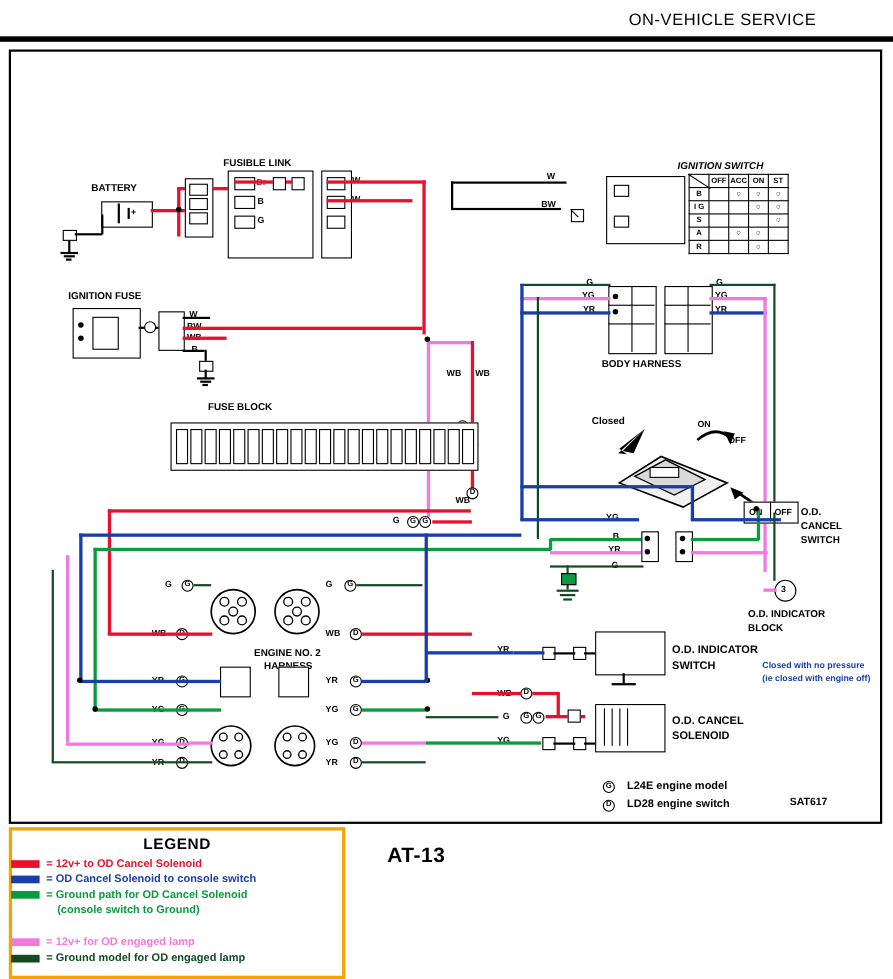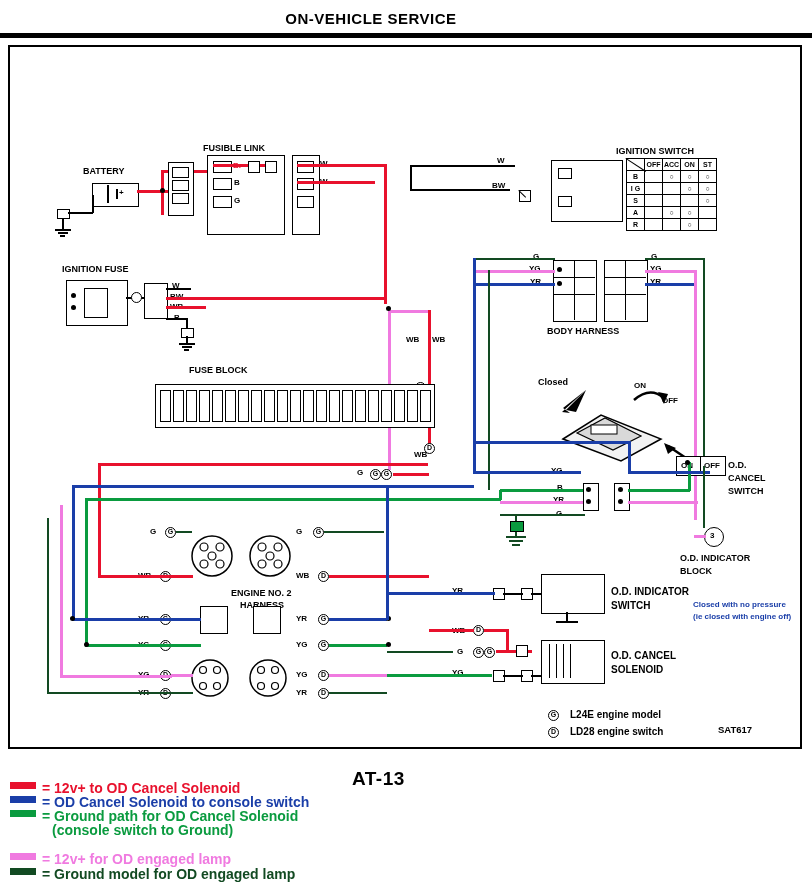--- a/index.html
+++ b/index.html
@@ -1,19 +1,19 @@
 <!DOCTYPE html>
 <html><head>
 <meta charset="utf-8">
 <style>
   html,body{margin:0;padding:0;background:#ffffff;}
   body{width:812px;height:890px;position:relative;font-family:"Liberation Sans",sans-serif;color:#000;}
   #root{position:relative;width:812px;height:890px;overflow:hidden;}
 
-  .hdr-title{position:absolute;top:10px;left:0;width:742px;text-align:center;font-size:15px;font-weight:bold;letter-spacing:.5px;}
+  .hdr-title{position:absolute;top:10px;left:0;width:742px;text-align:right;font-size:15px;font-weight:normal;letter-spacing:.5px;}
   .hdr-rule{position:absolute;left:0;top:33px;width:812px;height:5px;background:#000;}
 
   .frame{position:absolute;left:8px;top:45px;width:790px;height:700px;border:2px solid #000;background:#fff;}
   .sec-title{position:absolute;left:14px;top:52px;font-size:15px;font-weight:bold;letter-spacing:.4px;}
   .sec-rule{position:absolute;left:10px;top:72px;width:786px;height:2px;background:#000;}
 
   .note{position:absolute;left:424px;top:88px;width:330px;font-size:9.5px;font-weight:bold;line-height:1.45;}
 
   .lbl{position:absolute;font-size:9px;font-weight:bold;white-space:nowrap;}
   .lbl.sm{font-size:8px;}
@@ -29,21 +29,21 @@
   .dgrn{background:#124a22;}
   .pink{background:#f07ae0;}
   .blk{background:#000;}
 
   .term{position:absolute;width:9px;height:9px;border:1.5px solid #000;border-radius:50%;background:#fff;font-size:7px;font-weight:bold;text-align:center;line-height:8px;}
   .conn{position:absolute;width:10px;height:10px;border:1.5px solid #000;background:#fff;}
   .dot{position:absolute;width:5px;height:5px;border-radius:50%;background:#000;}
 
   .legend{position:absolute;left:8px;top:752px;width:300px;height:132px;border:3px solid #f0a500;background:#fff;}
   .legend-title{position:absolute;left:0;top:4px;width:300px;text-align:center;font-size:14px;font-weight:bold;letter-spacing:.5px;}
-  .lg-row{position:absolute;left:10px;font-size:14px;font-weight:bold;white-space:nowrap;}
+  .lg-row{position:absolute;left:10px;font-size:10px;font-weight:bold;white-space:nowrap;}
   .lg-sw{position:absolute;left:10px;width:26px;height:7px;}
   .at13{position:absolute;left:352px;top:768px;font-size:19px;font-weight:bold;letter-spacing:.5px;}
   .sat{position:absolute;left:718px;top:724px;font-size:9.5px;font-weight:bold;}
 
   .tbl{position:absolute;border-collapse:collapse;}
   .tbl td{border:1px solid #000;font-size:7px;text-align:center;font-weight:bold;padding:0;}
   .gridline{position:absolute;background:#000;}
 
   .conncirc{position:absolute;border:1.5px solid #000;border-radius:50%;background:#fff;}
   .txtc{position:absolute;font-size:8px;font-weight:bold;}
@@ -110,21 +110,21 @@
   <div class="w red" style="left:297px;top:181px;width:78px;height:2.5px;"></div>
 
   <div class="w blk" style="left:410px;top:165px;width:105px;height:1.5px;"></div>
   <div class="w blk" style="left:410px;top:165px;width:1.5px;height:25px;"></div>
   <div class="w blk" style="left:410px;top:189px;width:100px;height:1.5px;"></div>
   <div class="lbl sm" style="left:497px;top:156px;">W</div>
   <div class="lbl sm" style="left:492px;top:181px;">BW</div>
   <div class="conn" style="left:519px;top:190px;"></div>
   <div class="w blk" style="left:519px;top:190px;width:10px;height:1px;transform:rotate(45deg);transform-origin:0 0;"></div>
 
-  <div class="lbl" style="left:616px;top:146px;">IGNITION SWITCH</div>
+  <div class="lbl" style="left:616px;top:146px;font-style:italic;">IGNITION SWITCH</div>
   <table class="tbl" style="left:626px;top:158px;">
     <tbody>
         <tr>
       <td style="width:17px;height:11px;"></td>
       <td style="width:17px;">OFF</td>
       <td style="width:17px;">ACC</td>
       <td style="width:17px;">ON</td>
       <td style="width:17px;">ST</td>
     </tr>
     <tr>
@@ -473,20 +473,23 @@
   <div class="gridline" style="left:570px;top:644px;width:1px;height:34px;"></div>
   <div class="lbl big" style="left:611px;top:650px;">O.D. CANCEL</div>
   <div class="lbl big" style="left:611px;top:664px;">SOLENOID</div>
 
   <div class="term" style="left:548px;top:710px;">G</div>
   <div class="lbl big" style="left:570px;top:709px;">L24E engine model</div>
   <div class="term" style="left:548px;top:727px;">D</div>
   <div class="lbl big" style="left:570px;top:726px;">LD28 engine switch</div>
   <div class="sat">SAT617</div>
 
+  <div class="legend">
+    <div class="legend-title">LEGEND</div>
+  </div>
   <div class="lg-sw" style="top:782px;background:#e8112d;"></div>
   <div class="lg-row" style="left:42px;top:780px;color:#e8112d;">= 12v+ to OD Cancel Solenoid</div>
   <div class="lg-sw" style="top:796px;background:#1a3ea8;"></div>
   <div class="lg-row" style="left:42px;top:794px;color:#1a3ea8;">= OD Cancel Solenoid to console switch</div>
   <div class="lg-sw" style="top:810px;background:#0a9b3f;"></div>
   <div class="lg-row" style="left:42px;top:808px;color:#0a9b3f;">= Ground path for OD Cancel Solenoid</div>
   <div class="lg-row" style="left:52px;top:822px;color:#0a9b3f;">(console switch to Ground)</div>
   <div class="lg-sw" style="top:853px;background:#f07ae0;"></div>
   <div class="lg-row" style="left:42px;top:851px;color:#f07ae0;">= 12v+ for OD engaged lamp</div>
   <div class="lg-sw" style="top:868px;background:#124a22;"></div>

